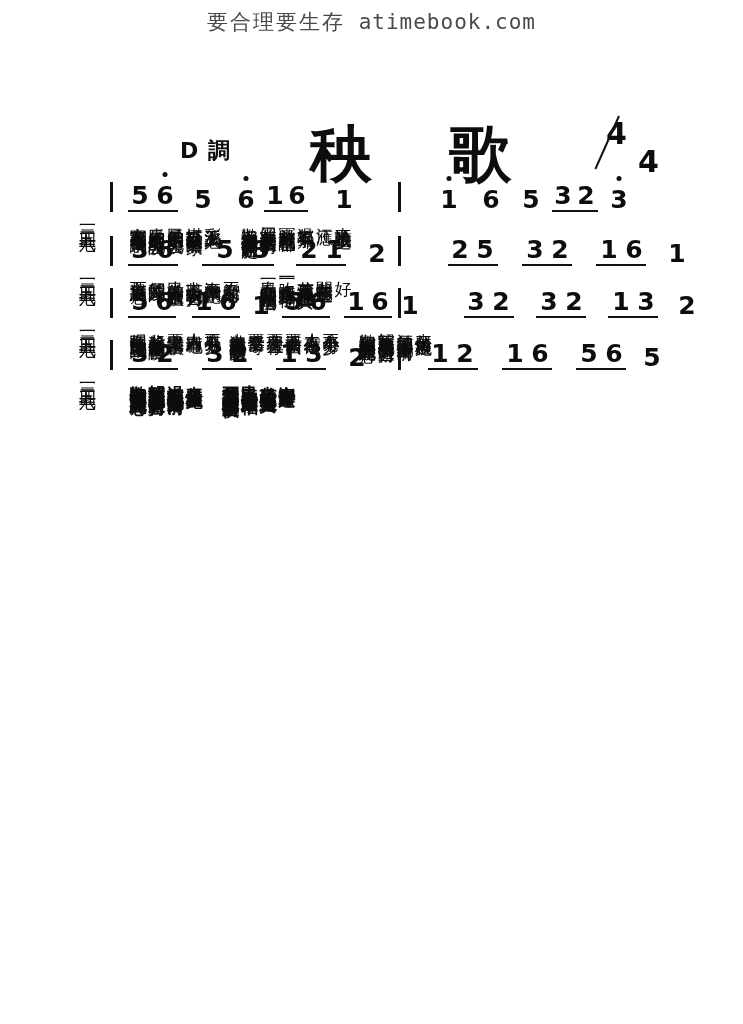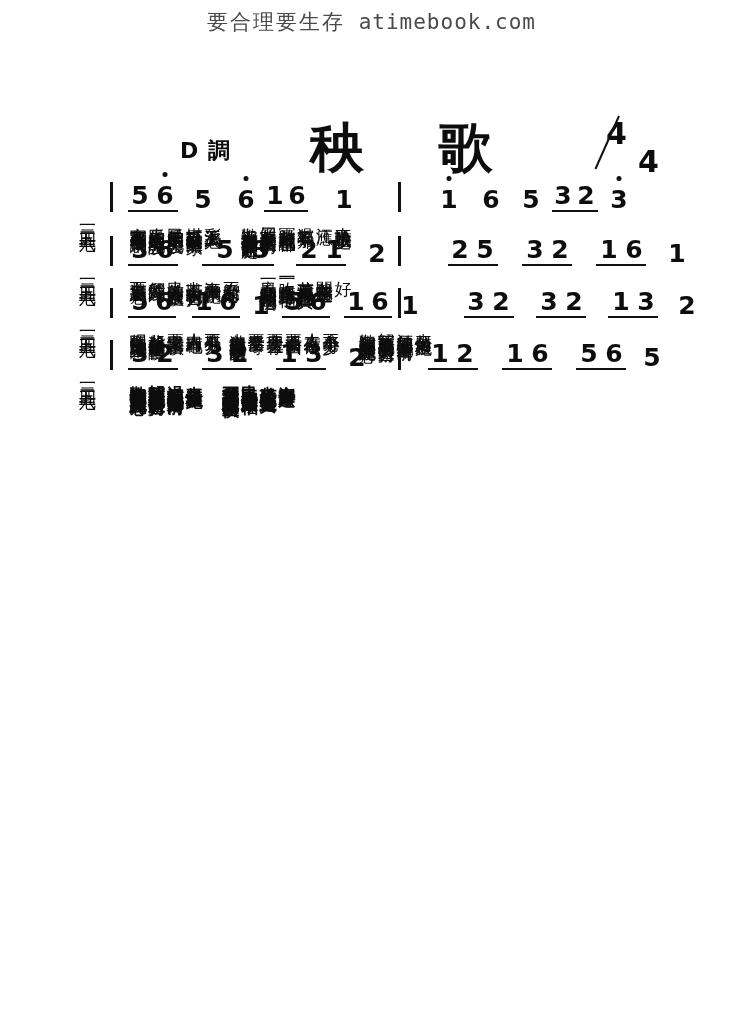--- a/index.html
+++ b/index.html
@@ -32,21 +32,21 @@
     position:relative;
     height:72px;
   }
   .keysig{
     position:absolute;left:70px;top:26px;
     font-size:22px;font-weight:bold;
     letter-spacing:1px;
   }
   .maintitle{
     position:absolute;left:200px;top:2px;
-    font-size:54px;
+    font-size:62px;
     font-weight:bold;
     letter-spacing:28px;
     font-family:"DejaVu Serif","Liberation Serif",serif;
   }
   .meter{
     position:absolute;right:-6px;top:8px;
     width:72px;height:58px;
     font-size:30px;font-weight:bold;
   }
   .meter .num{position:absolute;left:2px;top:-2px;}

